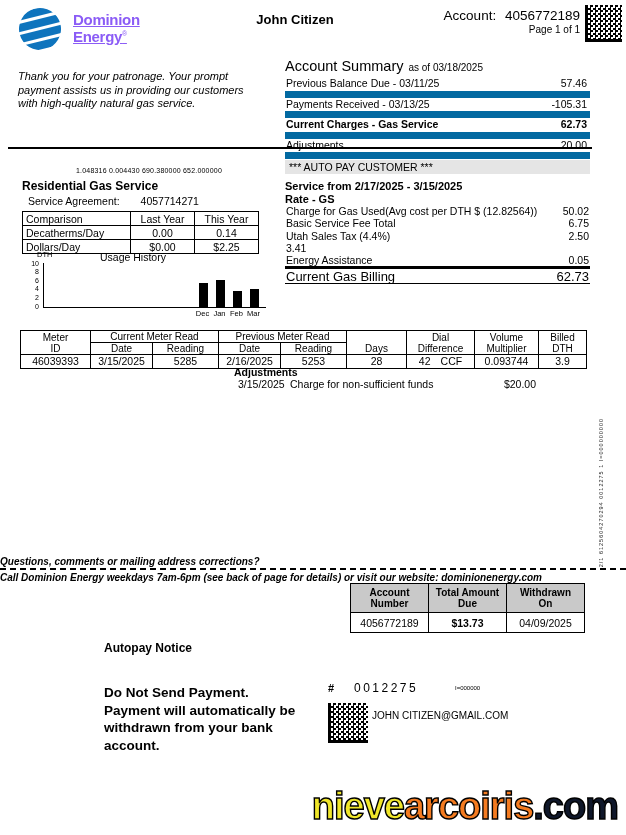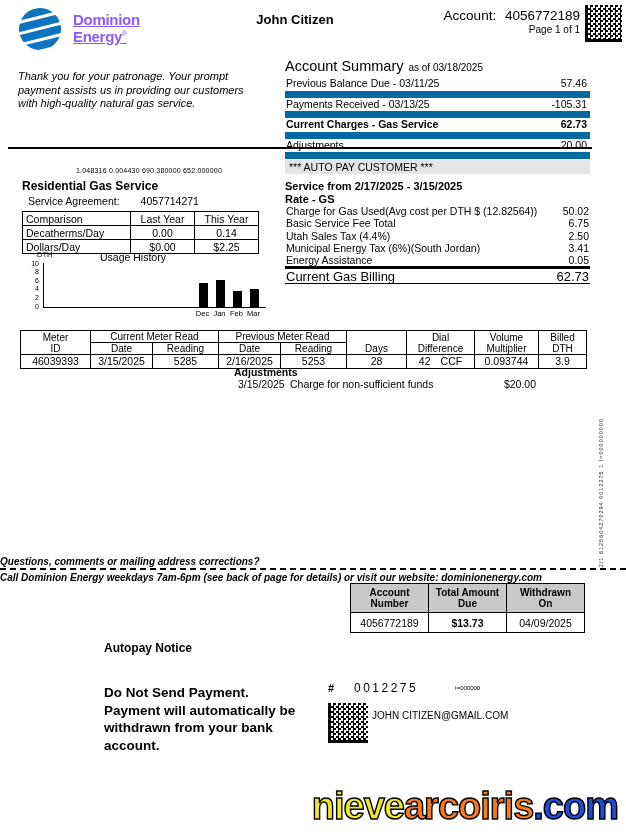--- a/index.html
+++ b/index.html
@@ -221,21 +221,20 @@
     </div>
     <div class="svc-row">
       <span>Basic Service Fee Total</span>
       <span>6.75</span>
     </div>
     <div class="svc-row">
       <span>Utah Sales Tax (4.4%)</span>
       <span>2.50</span>
     </div>
     <div class="svc-row">
-      <span>Municipal Energy Tax (6%)(South Jordan)</span>
       <span>3.41</span>
     </div>
     <div class="svc-row">
       <span>Energy Assistance</span>
       <span>0.05</span>
     </div>
     <div class="svc-total">
       <span>Current Gas Billing</span>
       <span>62.73</span>
     </div>
@@ -344,16 +343,16 @@
   </div>
 
   <div class="abs hash" style="left:328px;top:682px;">#</div>
   <div class="abs doc-number" style="left:354px;top:681px;">0012275</div>
   <div class="abs micro-code" style="left:455px;top:685px;">I=000000</div>
 
   <div class="abs dm" style="left:328px;top:703px;width:37px;height:37px;"></div>
   <div class="abs email" style="left:372px;top:710px;">JOHN CITIZEN@GMAIL.COM</div>
 
   <div class="abs watermark" style="right:8px;top:787px;">
-    <span style="color: rgb(240, 230, 42);">nieve</span><span style="color: rgb(244, 123, 32);">arcoiris</span><span style="color: #1d4ed8;">.com</span>
+    <span style="color: rgb(240, 230, 42);">nieve</span><span style="color: rgb(244, 123, 32);">arcoiris</span><span style="color: #0f172a;">.com</span>
   </div>
 
 </div>
 
 </body></html>

